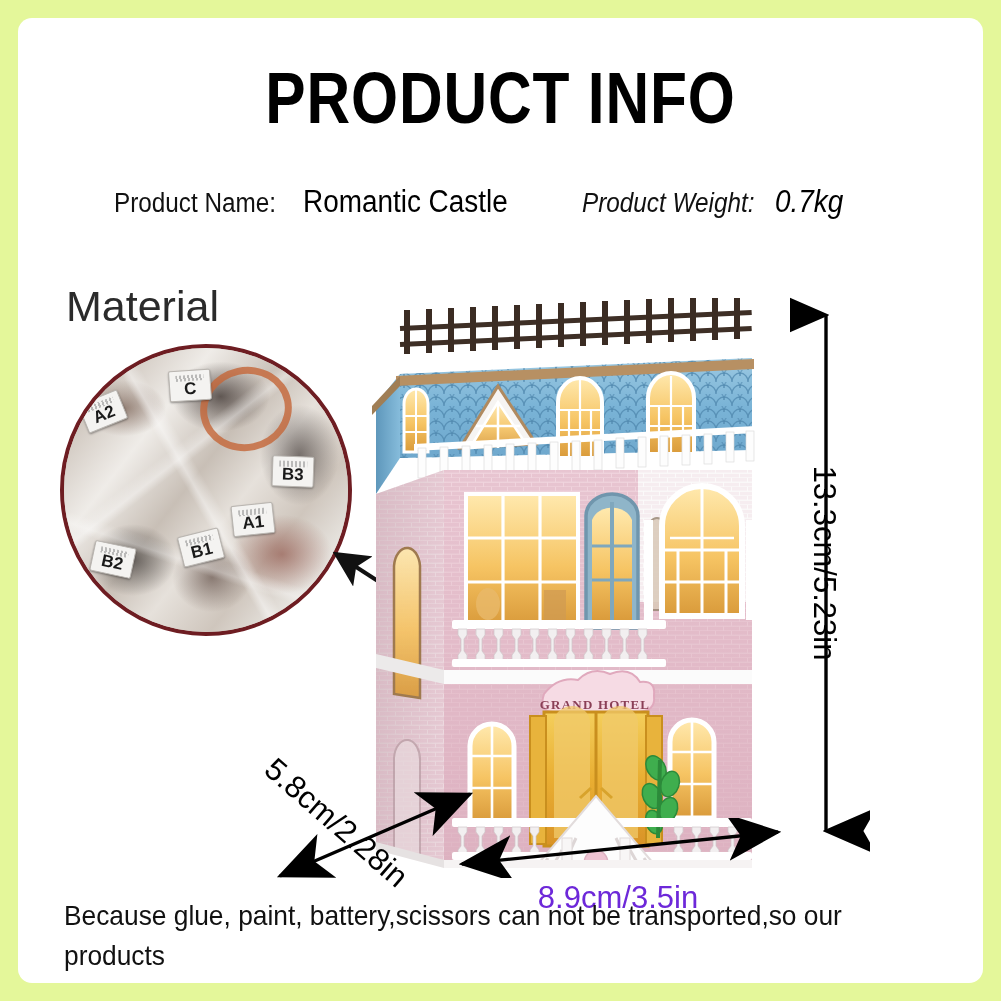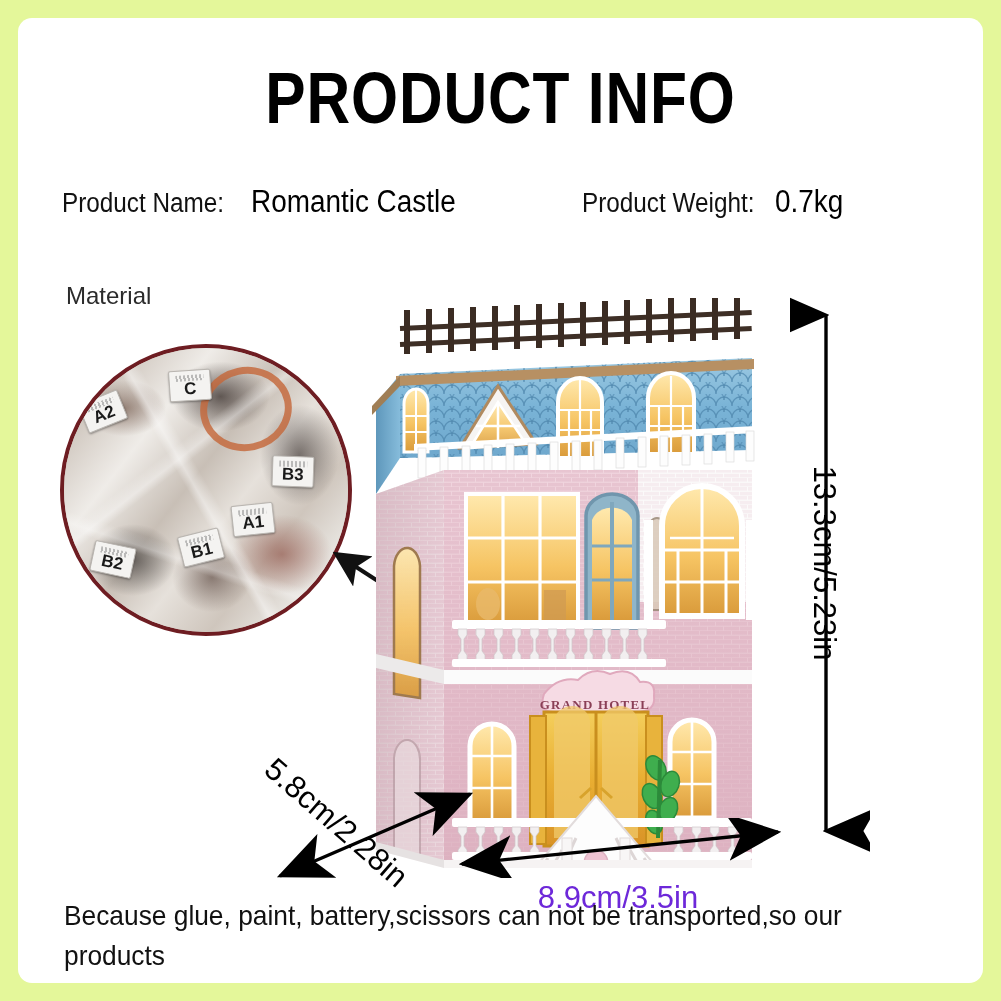--- a/index.html
+++ b/index.html
@@ -45,22 +45,22 @@
     white-space: nowrap;
   }
 
   
   #specs {
     position: absolute;
     left: 44px; top: 166px;
     width: 900px;
   }
   .spec-row { display: flex; align-items: baseline; height: 42px; }
-  .spec-col-left  { width: 520px; display: flex; align-items: baseline; white-space: nowrap; }
-  .spec-col-right { flex: 1;      display: flex; align-items: baseline; white-space: nowrap; }
+  .spec-col-left  { width: 520px; display: flex; align-items: baseline; white-space: nowrap; justify-content: center; }
+  .spec-col-right { flex: 1;      display: flex; align-items: baseline; white-space: nowrap; font-style: italic; }
 
   .spec-label {
     font-size: 27px;
     color: #111;
     transform: scaleX(0.9);
     transform-origin: left center;
     display: inline-block;
   }
   .spec-value {
     font-size: 31px;
@@ -69,21 +69,21 @@
     transform: scaleX(0.9);
     transform-origin: left center;
     display: inline-block;
   }
   .spec-value.small { font-size: 27px; font-weight: normal; }
 
   
   #material-label {
     position: absolute;
     left: 48px; top: 264px;
-    font-size: 24px;
+    font-size: 43px;
     color: #2b2b2b;
     letter-spacing: 0px;
   }
 
   #material-circle {
     position: absolute;
     left: 42px; top: 326px;
     width: 292px; height: 292px;
     border-radius: 50%;
     border: 4px solid #6e1d22;

